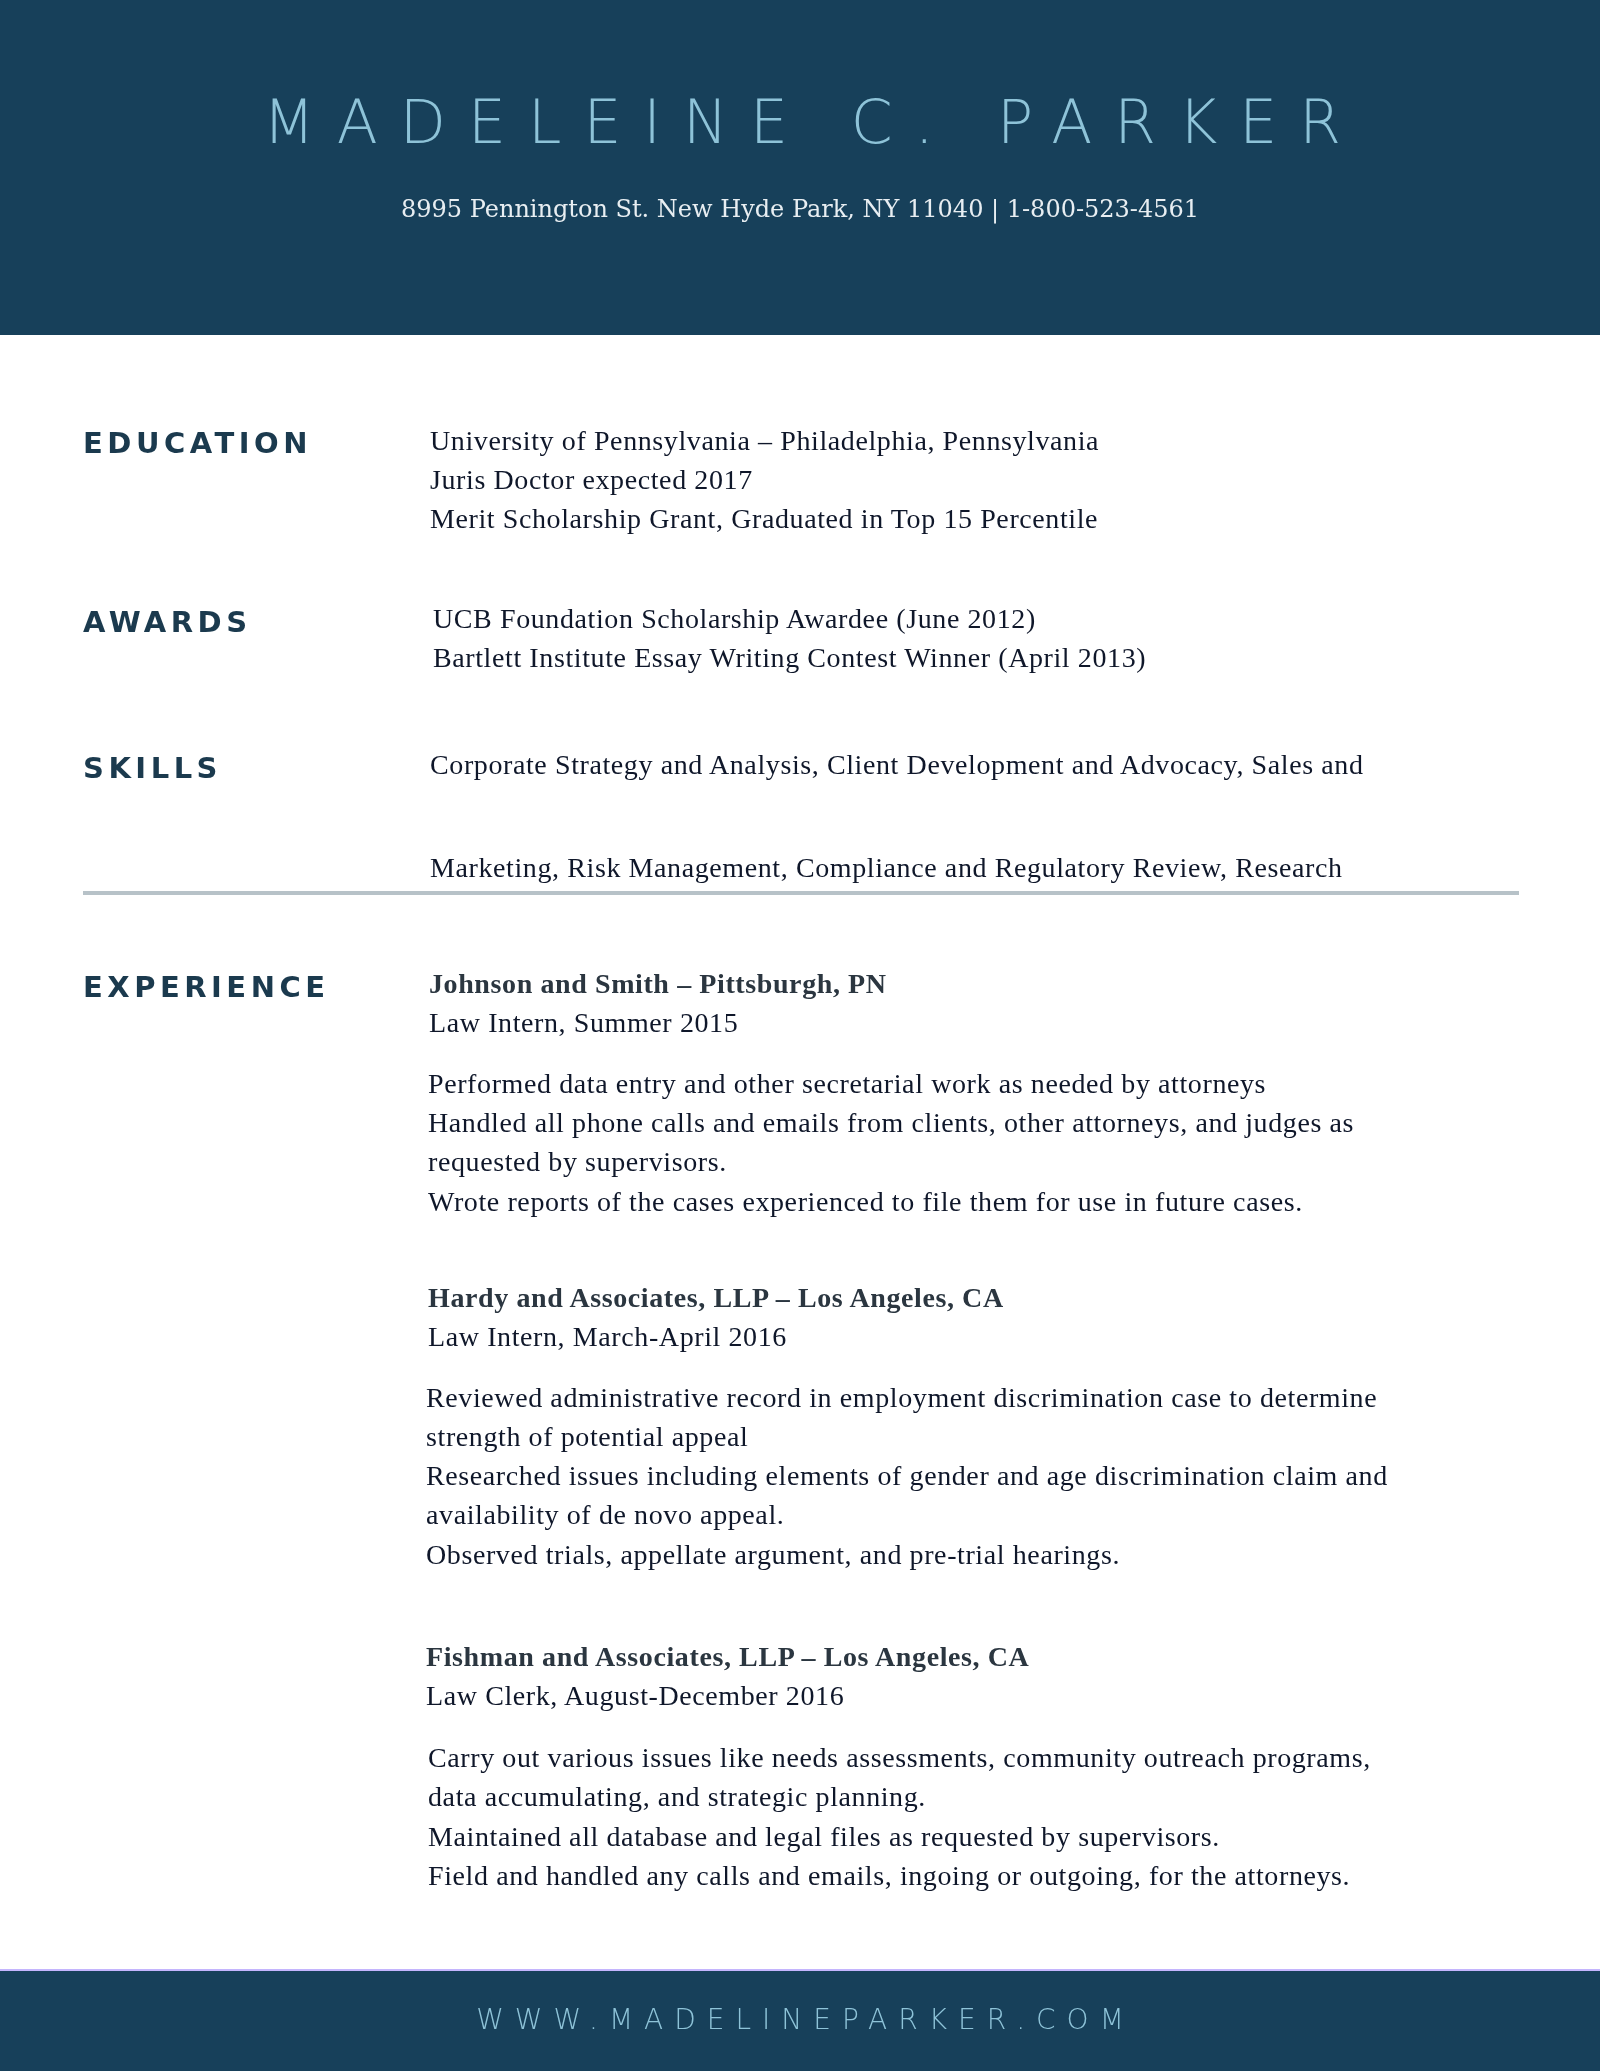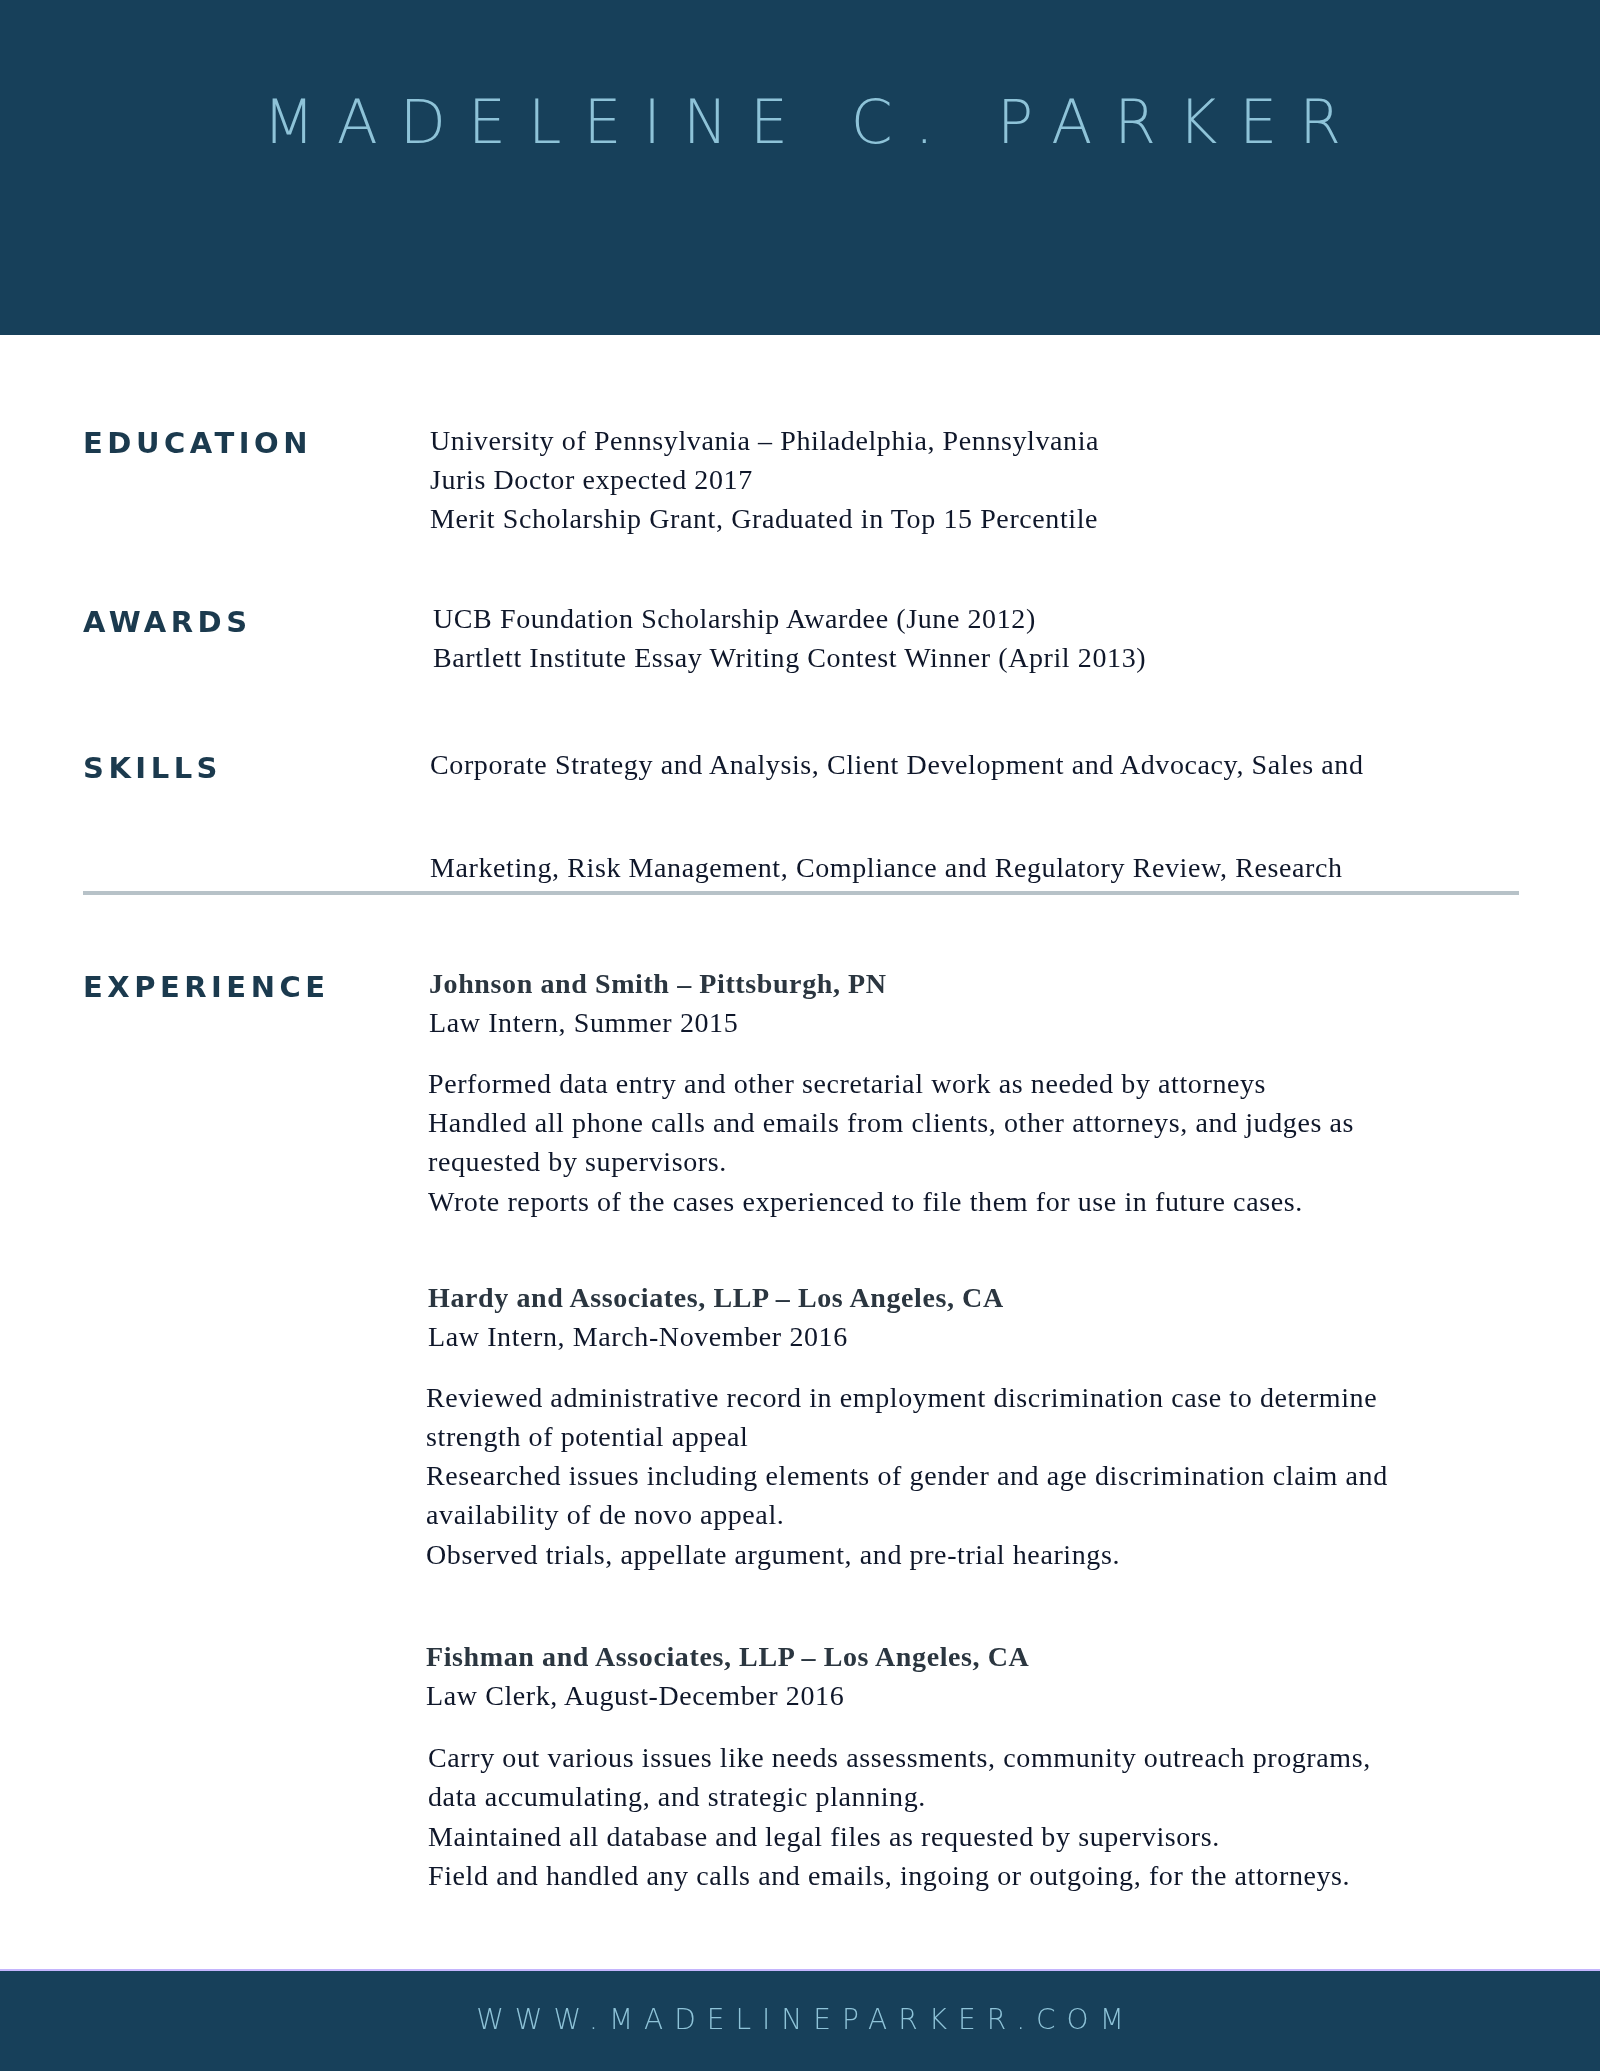--- a/index.html
+++ b/index.html
@@ -66,20 +66,21 @@
     letter-spacing: 11px;
     color: #8ec3d8;
     padding-left: 11px;
   }
 </style>
 </head>
 <body>
 
 <div class="header">
   <div class="name">MADELEINE C. PARKER</div>
+  <div class="contact address">8995 Pennington St. New Hyde Park, NY 11040 | 1-800-523-4561</div>
 </div>
 
 <div class="section-heading" style="top:425px;">EDUCATION</div>
 <div class="line" style="left:430px; top:421px;">University of Pennsylvania – Philadelphia, Pennsylvania</div>
 <div class="line" style="left:430px; top:460px;">Juris Doctor expected 2017</div>
 <div class="line" style="left:430px; top:499px;">Merit Scholarship Grant, Graduated in Top 15 Percentile</div>
 
 <div class="section-heading" style="top:604px;">AWARDS</div>
 <div class="line" style="left:433px; top:599px;">UCB Foundation Scholarship Awardee (June 2012)</div>
 <div class="line" style="left:433px; top:638px;">Bartlett Institute Essay Writing Contest Winner (April 2013)</div>
@@ -93,21 +94,21 @@
 <div class="section-heading" style="top:969px;">EXPERIENCE</div>
 
 <div class="line bold" style="left:429px; top:964px;">Johnson and Smith – Pittsburgh, PN</div>
 <div class="line" style="left:429px; top:1003px;">Law Intern, Summer 2015</div>
 <div class="line" style="left:428px; top:1064px;">Performed data entry and other secretarial work as needed by attorneys</div>
 <div class="line" style="left:428px; top:1103px;text-align:right;">Handled all phone calls and emails from clients, other attorneys, and judges as</div>
 <div class="line" style="left:428px; top:1142px;">requested by supervisors.</div>
 <div class="line" style="left:428px; top:1182px;">Wrote reports of the cases experienced to file them for use in future cases.</div>
 
 <div class="line bold" style="left:428px; top:1278px;">Hardy and Associates, LLP – Los Angeles, CA</div>
-<div class="line" style="left:428px; top:1317px;">Law Intern, March-November 2016</div>
+<div class="line" style="left:428px; top:1317px;">Law Intern, March-April 2016</div>
 <div class="line" style="left:426px; top:1378px;">Reviewed administrative record in employment discrimination case to determine</div>
 <div class="line" style="left:426px; top:1417px;">strength of potential appeal</div>
 <div class="line" style="left:426px; top:1456px;">Researched issues including elements of gender and age discrimination claim and</div>
 <div class="line" style="left:426px; top:1495px;">availability of de novo appeal.</div>
 <div class="line" style="left:426px; top:1535px;">Observed trials, appellate argument, and pre-trial hearings.</div>
 
 <div class="line bold" style="left:426px; top:1637px;">Fishman and Associates, LLP – Los Angeles, CA</div>
 <div class="line" style="left:426px; top:1676px;">Law Clerk, August-December 2016</div>
 <div class="line" style="left:428px; top:1738px;">Carry out various issues like needs assessments, community outreach programs,</div>
 <div class="line" style="left:428px; top:1777px;">data accumulating, and strategic planning.</div>

